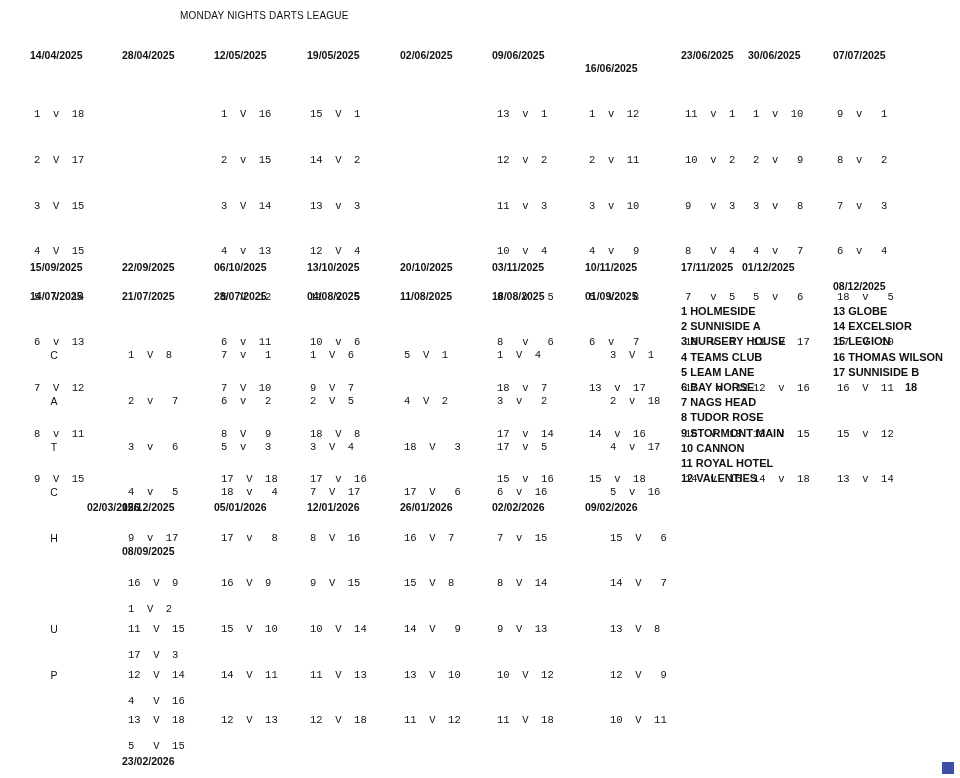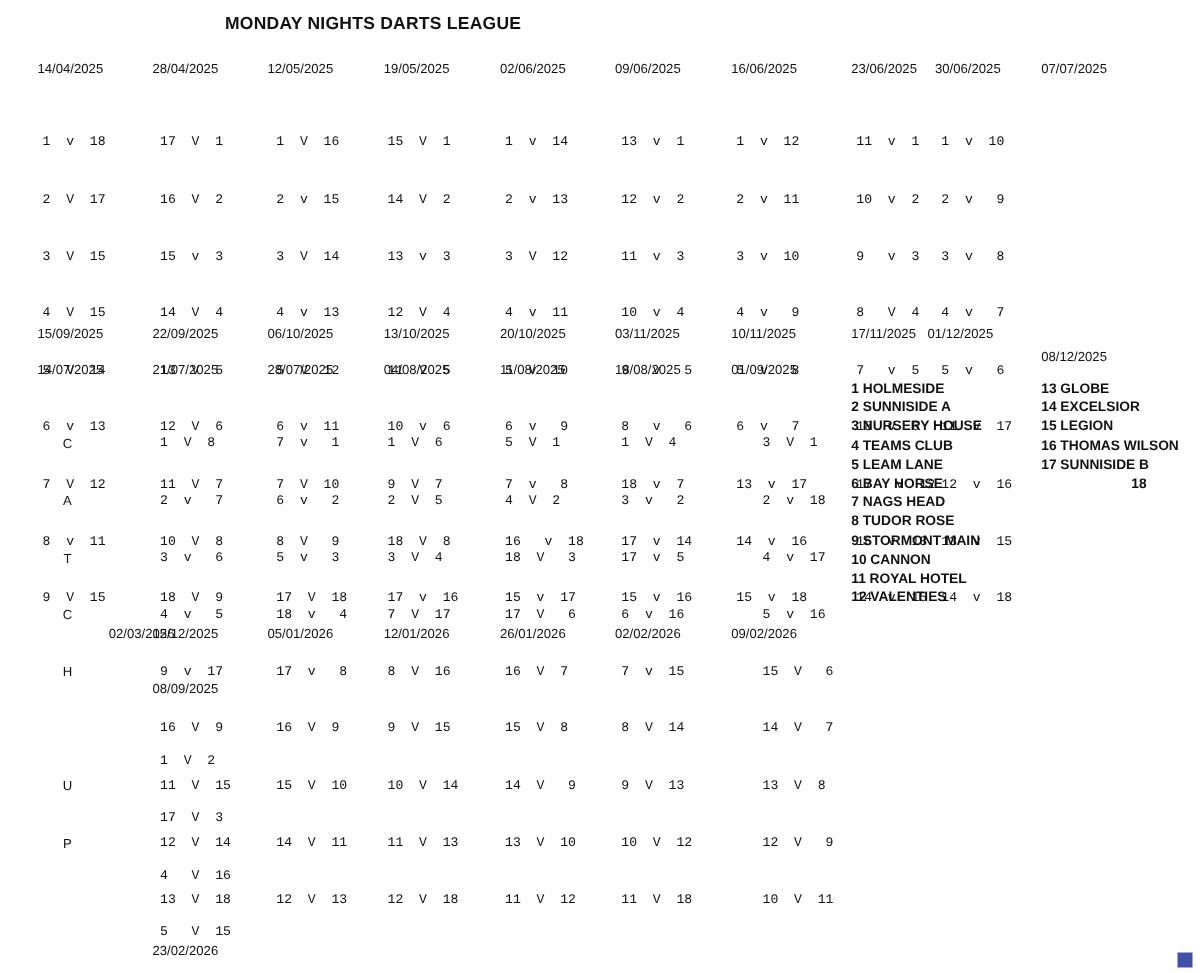--- a/index.html
+++ b/index.html
@@ -17,28 +17,28 @@
   }
   .page {
     position: relative;
     width: 960px;
     height: 778px;
   }
   .title {
     position: absolute;
     left: 180px;
     top: 10px;
-    font-size: 14px;
+    font-size: 10px;
+    font-weight: normal;
+    letter-spacing: 0.2px;
+  }
+  .date-hdr {
+    position: absolute;
+    font-size: 10.5px;
     font-weight: bold;
-    letter-spacing: 0.2px;
-  }
-  .date-hdr {
-    position: absolute;
-    font-size: 10.5px;
-    font-weight: normal;
     white-space: nowrap;
   }
   .fixture-col {
     position: absolute;
     font-size: 10.5px;
     line-height: 15.2px;
     white-space: pre;
     font-family: Liberation Mono, monospace;
   }
   .fixture-col div {
@@ -83,48 +83,37 @@
 <div class="page">
 
   <div class="title">MONDAY NIGHTS DARTS LEAGUE</div>
 
   <div class="date-hdr" style="left:30px;  top:49px;">14/04/2025</div>
   <div class="date-hdr" style="left:122px; top:49px;">28/04/2025</div>
   <div class="date-hdr" style="left:214px; top:49px;">12/05/2025</div>
   <div class="date-hdr" style="left:307px; top:49px;">19/05/2025</div>
   <div class="date-hdr" style="left:400px; top:49px;">02/06/2025</div>
   <div class="date-hdr" style="left:492px; top:49px;">09/06/2025</div>
-  <div class="date-hdr" style="left:585px; top:49px;">16/06/2025</div>
+  <div class="date-hdr" style="left:585px; top:62px;">16/06/2025</div>
   <div class="date-hdr" style="left:681px; top:49px;">23/06/2025</div>
   <div class="date-hdr" style="left:748px; top:49px;">30/06/2025</div>
   <div class="date-hdr" style="left:833px; top:49px;">07/07/2025</div>
 
   <div class="fixture-col" style="left:34px; top:77px;">
     <div>1  v  18</div>
     <div>2  V  17</div>
     <div>3  V  15</div>
     <div>4  V  15</div>
     <div>5  V  14</div>
     <div>6  v  13</div>
     <div>7  V  12</div>
     <div>8  v  11</div>
     <div>9  V  15</div>
   </div>
 
-  <div class="fixture-col" style="left:128px; top:77px;">
-    <div>17  V  1</div>
-    <div>16  V  2</div>
-    <div>15  v  3</div>
-    <div>14  V  4</div>
-    <div>13  V  5</div>
-    <div>12  V  6</div>
-    <div>11  V  7</div>
-    <div>10  V  8</div>
-    <div>18  V  9</div>
-  </div>
 
   <div class="fixture-col" style="left:221px; top:77px;">
     <div>1  V  16</div>
     <div>2  v  15</div>
     <div>3  V  14</div>
     <div>4  v  13</div>
     <div>5  V  12</div>
     <div>6  v  11</div>
     <div>7  V  10</div>
     <div>8  V   9</div>
@@ -136,31 +125,20 @@
     <div>14  V  2</div>
     <div>13  v  3</div>
     <div>12  V  4</div>
     <div>11  V  5</div>
     <div>10  v  6</div>
     <div>9  V  7</div>
     <div>18  V  8</div>
     <div>17  v  16</div>
   </div>
 
-  <div class="fixture-col" style="left:404px; top:77px;">
-    <div>1  v  14</div>
-    <div>2  v  13</div>
-    <div>3  V  12</div>
-    <div>4  v  11</div>
-    <div>5  v  10</div>
-    <div>6  v   9</div>
-    <div>7  v   8</div>
-    <div>16   v  18</div>
-    <div>15  v  17</div>
-  </div>
 
   <div class="fixture-col" style="left:497px; top:77px;">
     <div>13  v  1</div>
     <div>12  v  2</div>
     <div>11  v  3</div>
     <div>10  v  4</div>
     <div>9   v   5</div>
     <div>8   v   6</div>
     <div>18  v  7</div>
     <div>17  v  14</div>
@@ -196,20 +174,31 @@
     <div>2  v   9</div>
     <div>3  v   8</div>
     <div>4  v   7</div>
     <div>5  v   6</div>
     <div>11  v  17</div>
     <div>12  v  16</div>
     <div>13  v  15</div>
     <div>14  v  18</div>
   </div>
 
+  <div class="fixture-col" style="left:837px; top:77px;">
+    <div>9  v   1</div>
+    <div>8  v   2</div>
+    <div>7  v   3</div>
+    <div>6  v   4</div>
+    <div>18  v   5</div>
+    <div>17  V  10</div>
+    <div>16  V  11</div>
+    <div>15  v  12</div>
+    <div>13  v  14</div>
+  </div>
 
   <div class="date-hdr" style="left:30px;  top:261px;">15/09/2025</div>
   <div class="date-hdr" style="left:122px; top:261px;">22/09/2025</div>
   <div class="date-hdr" style="left:214px; top:261px;">06/10/2025</div>
   <div class="date-hdr" style="left:307px; top:261px;">13/10/2025</div>
   <div class="date-hdr" style="left:400px; top:261px;">20/10/2025</div>
   <div class="date-hdr" style="left:492px; top:261px;">03/11/2025</div>
   <div class="date-hdr" style="left:585px; top:261px;">10/11/2025</div>
   <div class="date-hdr" style="left:681px; top:261px;">17/11/2025</div>
   <div class="date-hdr" style="left:742px; top:261px;">01/12/2025</div>

